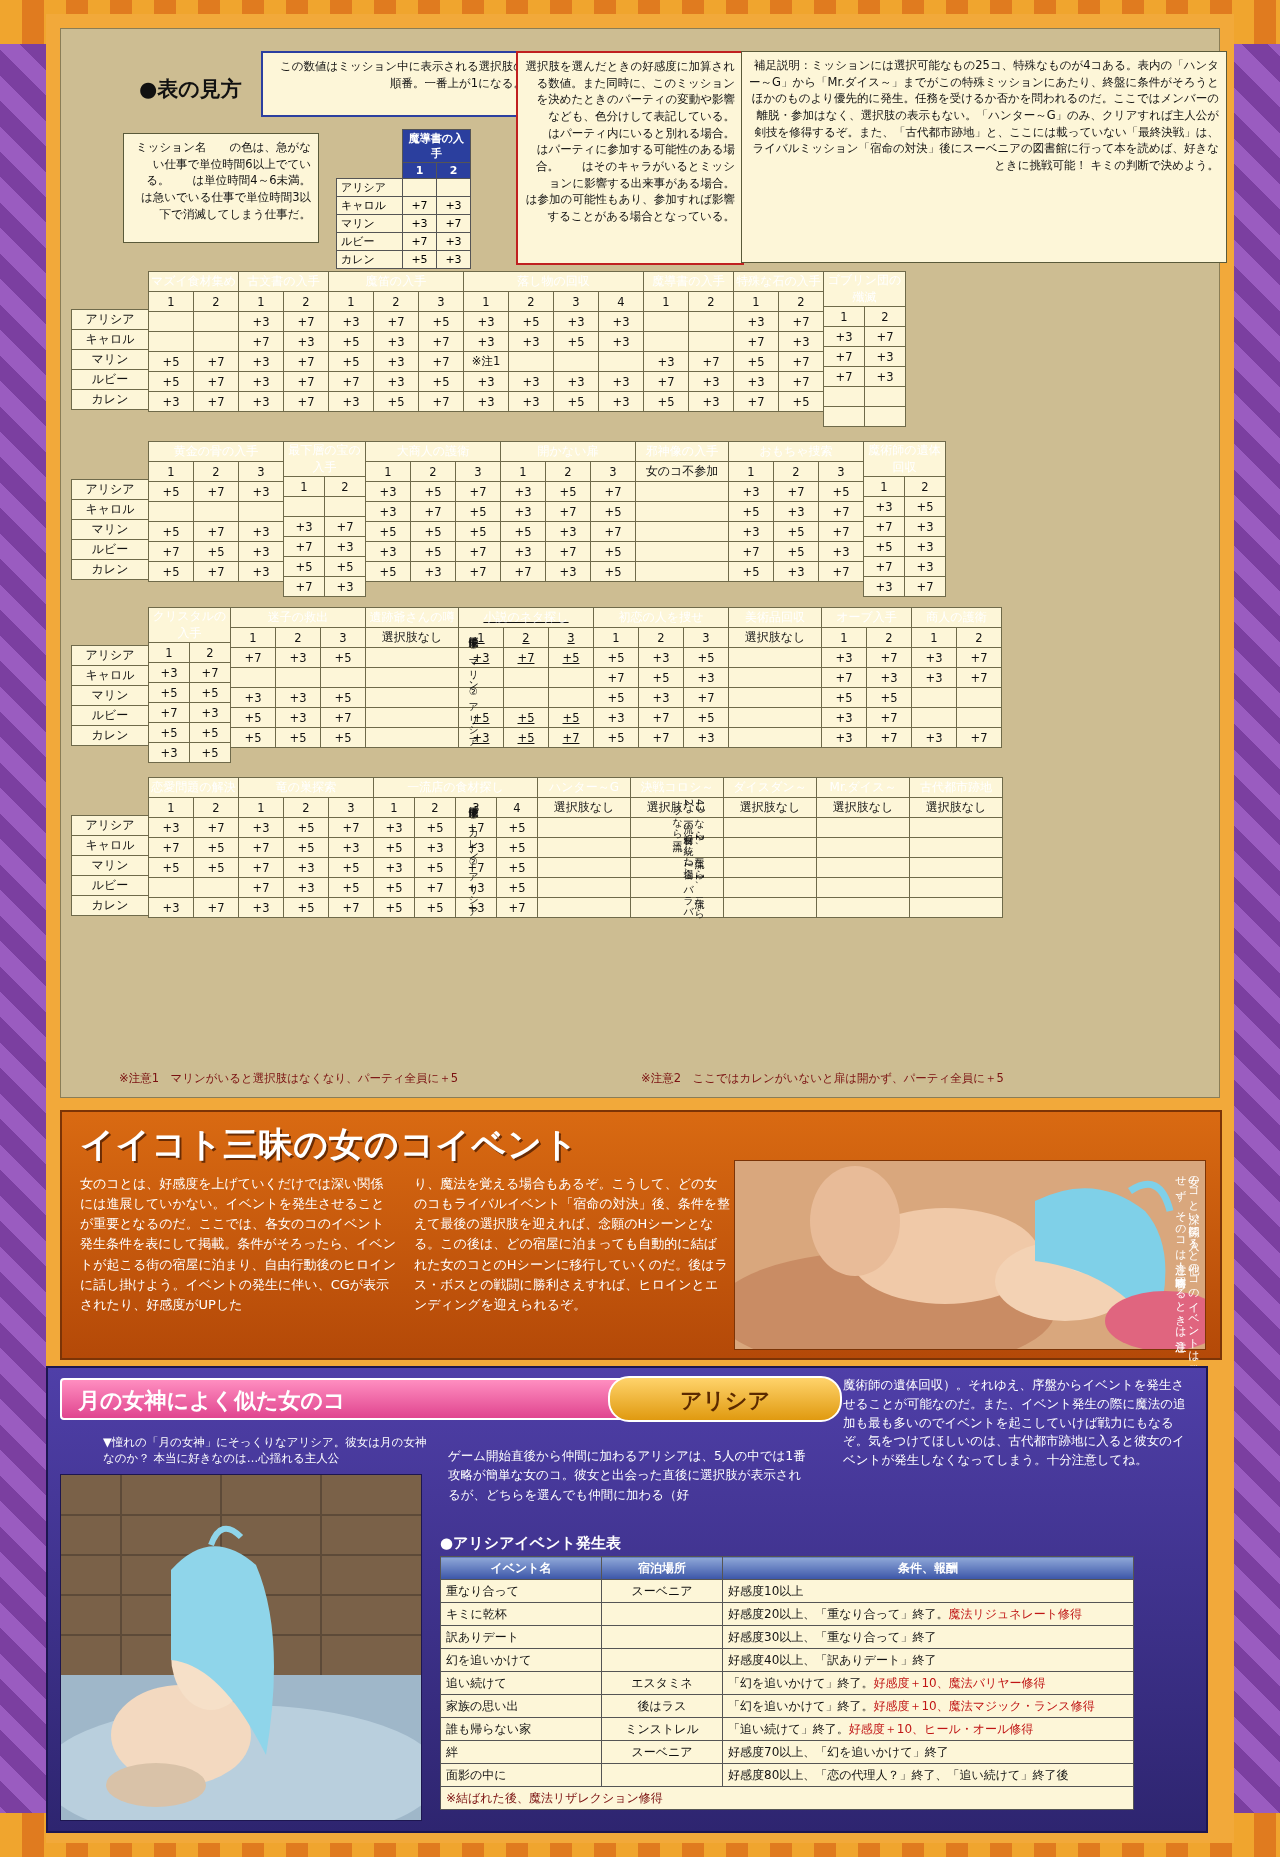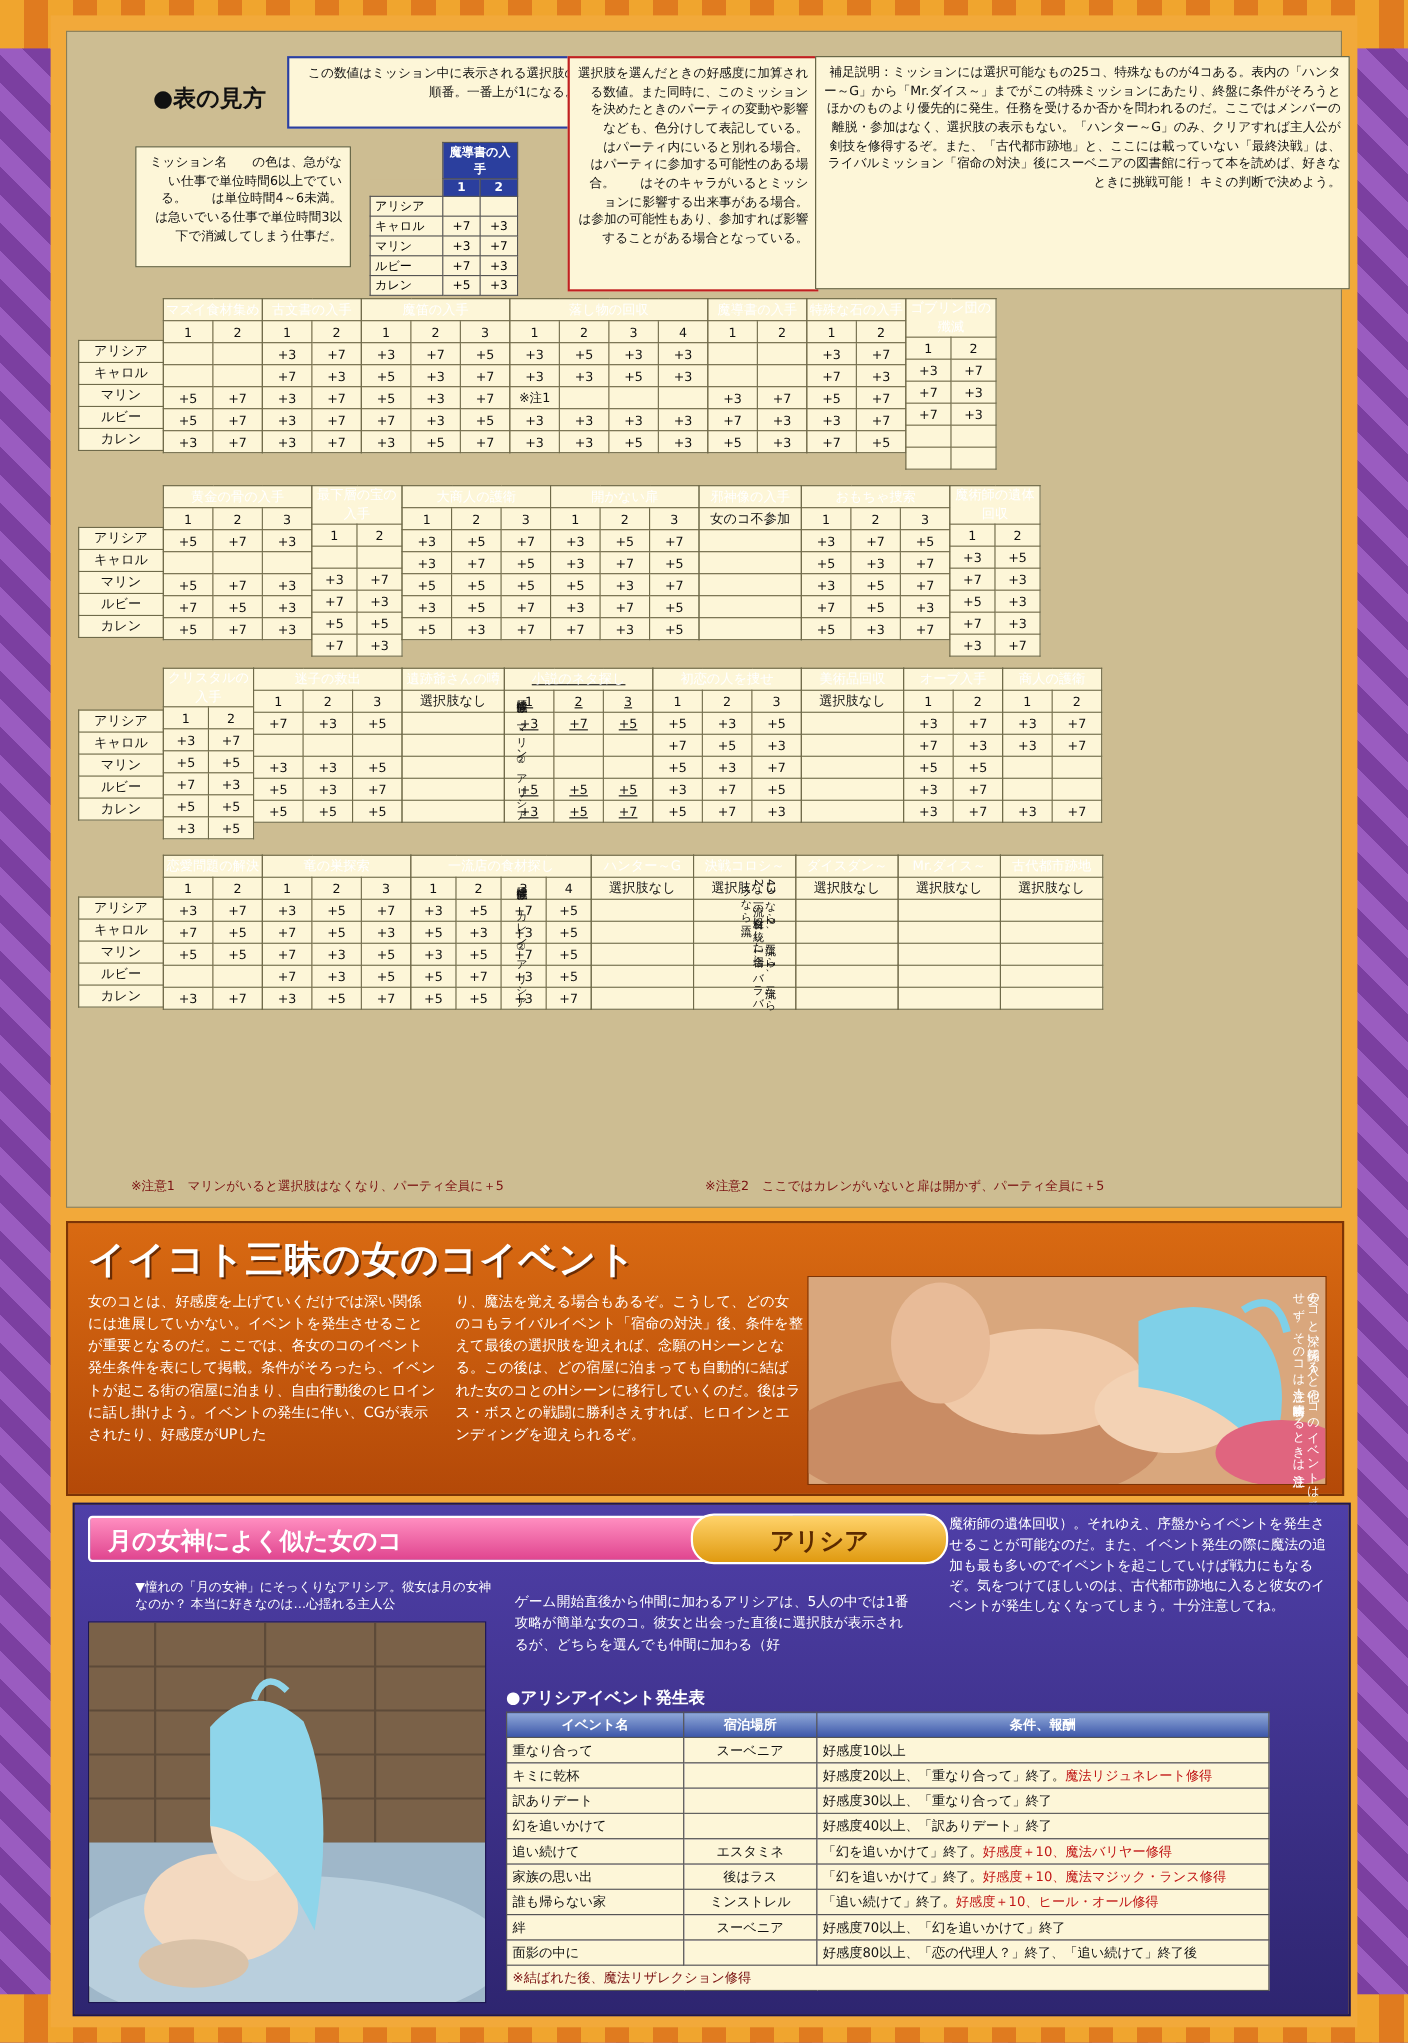--- a/index.html
+++ b/index.html
@@ -68,21 +68,21 @@
   .band .body{
     position:absolute;left:18px;top:62px;width:650px;font-size:13px;line-height:1.55;color:#fff;
   }
   .band .cols{column-count:2;column-gap:18px;}
   .photo{
     position:absolute;right:14px;top:48px;width:470px;height:188px;
     background:linear-gradient(#e6b48e,#c98c64);border:1px solid #7c3406;overflow:hidden;
   }
   
   .sect2{
-    position:absolute;left:20px;top:1352px;width:1158px;height:463px;
+    position:absolute;left:0;top:1352px;width:1158px;height:463px;
     background:linear-gradient(#4f3fa8,#2e2570);border:2px solid #1d1650;
   }
   .ribbon{
     position:absolute;left:12px;top:10px;width:640px;height:38px;
     background:linear-gradient(#ff8ec0,#e0458f);border:2px solid #fff;border-radius:4px;
   }
   .ribbon span{display:block;padding:6px 0 0 16px;color:#fff;font-size:22px;font-weight:bold;}
   .namebox{
     position:absolute;left:560px;top:8px;width:230px;height:42px;
     background:linear-gradient(#ffd36b,#e09a10);border:2px solid #fff;border-radius:21px;

